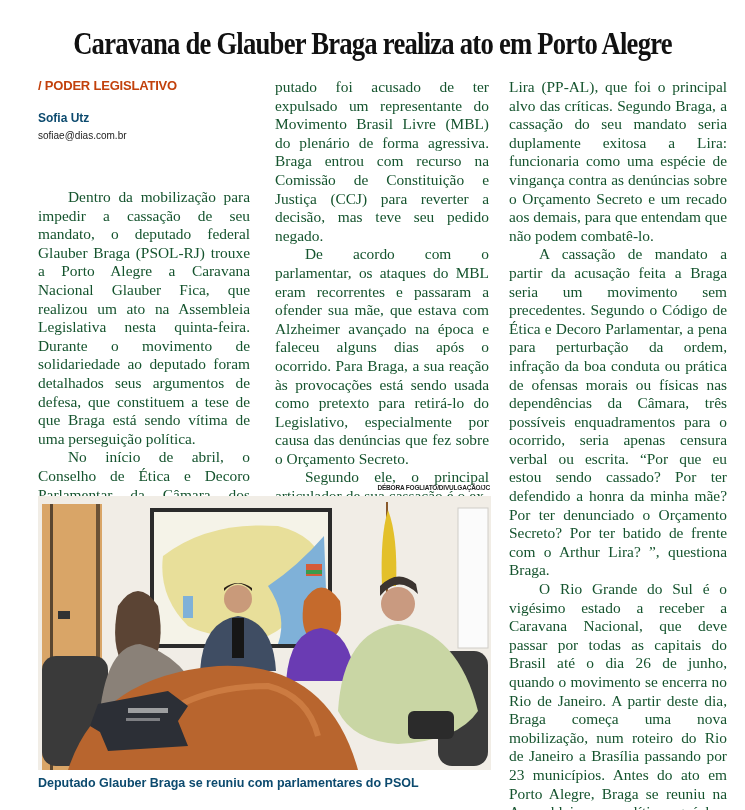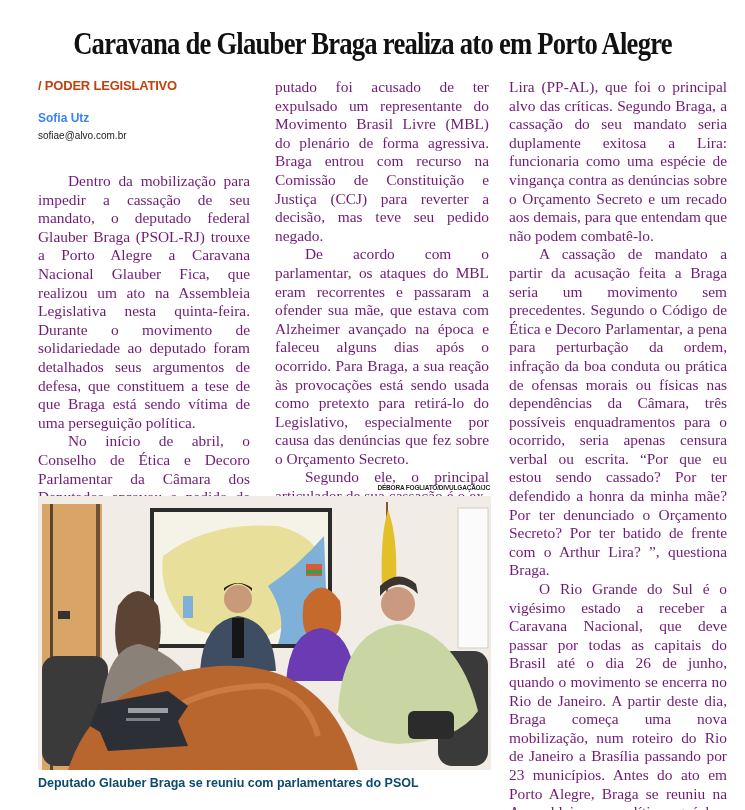--- a/index.html
+++ b/index.html
@@ -5,34 +5,34 @@
   html, body { margin: 0; padding: 0; background: #ffffff; }
   body { width: 745px; height: 810px; position: relative; overflow: hidden; color: #1a1a1a; }
   .headline {
     position: absolute; left: 0; top: 26px; width: 745px; text-align: center;
     font-family: "Liberation Serif", serif; font-weight: bold; font-size: 31px;
     letter-spacing: -0.9px; transform: scaleX(0.86); transform-origin: center top;
     color: #111;
   }
   .col {
     position: absolute; font-family: "Liberation Serif", serif; font-size: 15.4px;
-    line-height: 18.6px; text-align: justify; hyphens: manual; color: #701a75;
+    line-height: 18.6px; text-align: justify; hyphens: manual; color: #14532d;
   }
   .col p { margin: 0; text-indent: 30px; }
   .col p.cont { text-indent: 0; }
-  .col1 { left: 38px; top: 172px; width: 212px; }
+  .col1 { left: 38px; top: 188px; width: 212px; }
   .col2 { left: 275px; top: 78px; width: 214px; }
   .col3 { left: 509px; top: 78px; width: 218px; }
   .section {
     position: absolute; left: 38px; top: 78px; font-family: "Liberation Sans", sans-serif;
     font-weight: bold; font-size: 13px; letter-spacing: -0.2px; color: #c2410c;
   }
   .author {
     position: absolute; left: 38px; top: 111px; font-family: "Liberation Sans", sans-serif;
-    font-weight: bold; font-size: 12px; color: #3b82f6;
+    font-weight: bold; font-size: 12px; color: #0c4a6e;
   }
   .email {
     position: absolute; left: 38px; top: 130px; font-family: "Liberation Sans", sans-serif;
     font-size: 10px; color: #222;
   }
   .credit {
     position: absolute; left: 300px; top: 484px; width: 190px; text-align: right;
     font-family: "Liberation Sans", sans-serif; font-weight: bold; font-size: 6.5px;
     letter-spacing: -0.2px; color: #222;
   }
@@ -45,21 +45,21 @@
     font-weight: bold; font-size: 12.5px; color: #0c4a6e;
   }
 </style>
 </head>
 <body>
 
 <div class="headline">Caravana de Glauber Braga realiza ato em Porto Alegre</div>
 
 <div class="section">/ PODER LEGISLATIVO</div>
 <div class="author">Sofia Utz</div>
-<div class="email">sofiae@alvo.com.br</div>
+<div class="email">sofiae@dias.com.br</div>
 
 <div class="col col1">
   <p>Dentro da mobilização para impedir a cassação de seu mandato, o deputado federal Glauber Braga (PSOL-RJ) trouxe a Porto Alegre a Caravana Nacional Glauber Fica, que realizou um ato na Assembleia Legislativa nesta quinta-feira. Durante o movimento de solidariedade ao deputado foram detalhados seus argumentos de defesa, que constituem a tese de que Braga está sendo vítima de uma perseguição política.</p>
   <p>No início de abril, o Conselho de Ética e Decoro Parlamentar da Câmara dos Deputados aprovou o pedido de cassação de Braga. O de-</p>
 </div>
 
 <div class="col col2">
   <p class="cont">putado foi acusado de ter expulsado um representante do Movimento Brasil Livre (MBL) do plenário de forma agressiva. Braga entrou com recurso na Comissão de Constituição e Justiça (CCJ) para reverter a decisão, mas teve seu pedido negado.</p>
   <p>De acordo com o parlamentar, os ataques do MBL eram recorrentes e passaram a ofender sua mãe, que estava com Alzheimer avançado na época e faleceu alguns dias após o ocorrido. Para Braga, a sua reação às provocações está sendo usada como pretexto para retirá-lo do Legislativo, especialmente por causa das denúncias que fez sobre o Orçamento Secreto.</p>
   <p>Segundo ele, o principal articulador de sua cassação é o ex-presidente da Câmara, deputado Arthur</p>

